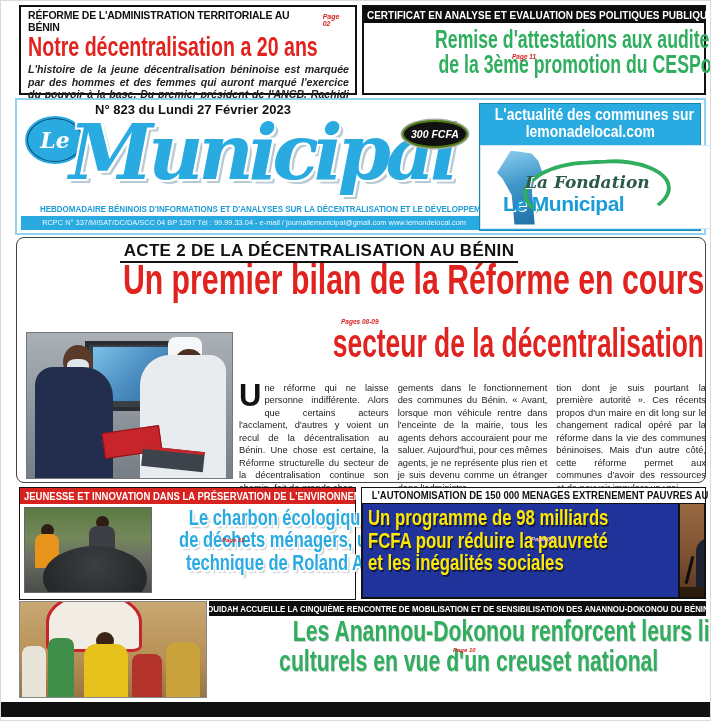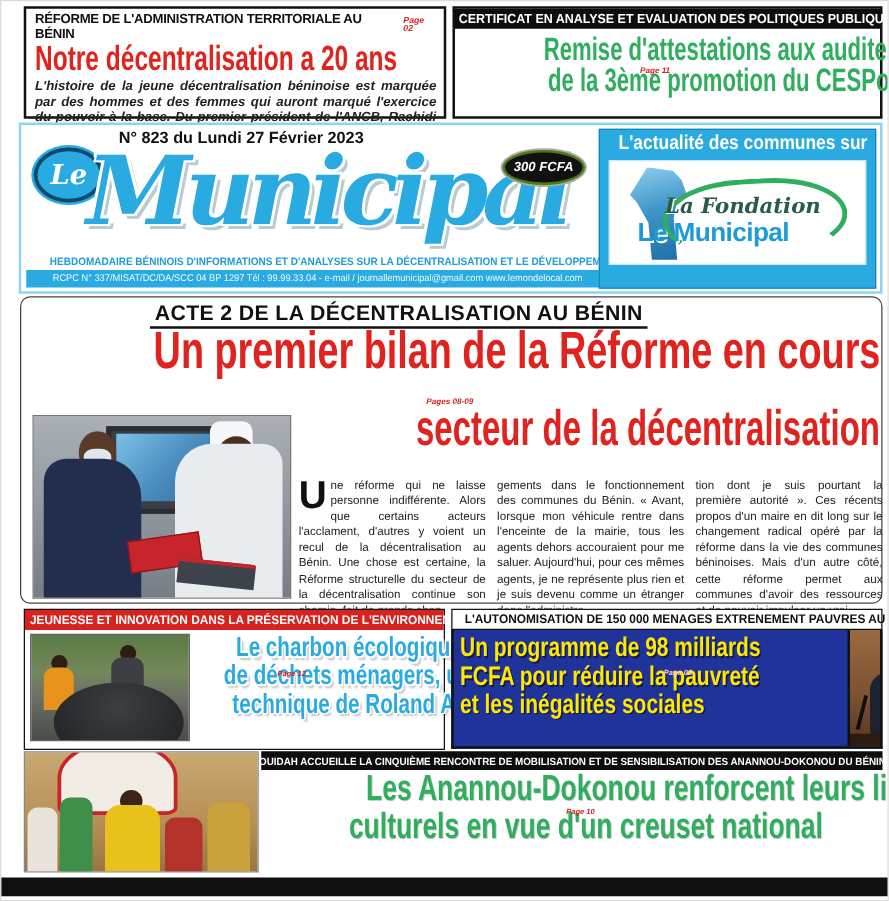--- a/index.html
+++ b/index.html
@@ -36,39 +36,39 @@
   .tr-bar { font-size:10.5px; padding:2px 3px; }
   .tr-head { position:relative; text-align:center; color:#2fae5e; font-weight:bold;
     font-size:26px; line-height:.98; margin-top:4px; }
   .tr-pref { position:absolute; top:27px; left:148px; font-size:6.5px; }
 
   
   .masthead { position:absolute; left:14px; top:97px; width:691px; height:137px;
     border:2px solid #8ed4f2; background:#fff; }
   .issue { position:absolute; left:78px; top:2px; font-size:13px; font-weight:bold; color:#111; }
   .le-oval { position:absolute; left:10px; top:18px; width:56px; height:44px; border-radius:50%;
-    background:#29aae1; border:3px solid #0c4a6e; box-shadow:0 0 0 2px #29aae1;
+    background:#29aae1; border:1px solid #0c4a6e; box-shadow:0 0 0 2px #29aae1;
     display:flex; align-items:center; justify-content:center;
     color:#fff; font-family:"DejaVu Serif", serif; font-style:italic; font-weight:bold; font-size:22px; }
   .logo-title { position:absolute; left:52px; top:8px; font-family:"DejaVu Serif", serif;
     font-style:italic; font-weight:bold; font-size:76px; color:#29aae1; letter-spacing:-5px;
     text-shadow:-2px -2px 0 #fff, 2px -2px 0 #fff, -2px 2px 0 #fff, 2px 2px 0 #fff,
       4px 4px 0 rgba(20,80,110,.30);text-align:center; }
   .price-badge { position:absolute; left:385px; top:6px; background:#111; color:#fff;
     font-style:italic; font-weight:bold; font-size:10.5px; padding:6px 7px; border-radius:50%;
     border:2px solid #4d7c0f; box-shadow:0 0 0 1.5px #aaa;margin-top:14px; }
   .tagline { position:absolute; left:4px; top:104px; width:466px; text-align:center;
     color:#1b9cd8; font-size:8.6px; font-weight:bold; }
   .contact-strip { position:absolute; left:4px; bottom:3px; width:466px; background:#29aae1;
     color:#eefaff; font-size:7.8px; text-align:center; padding:2px 0 3px; }
   .promo-box { position:absolute; right:3px; top:3px; width:222px; height:128px;
     background:#29aae1; border:1px solid #1587b8; text-align:center; }
   .promo-line { color:#fff; font-weight:bold; font-size:16px; line-height:1.05; }
   .promo-line:first-child { margin-top:3px; }
-  .fondation-box { position:relative; width:206px; height:84px; background:#fff;
+  .fondation-box { position:relative; width:231px; height:84px; background:#fff;
     margin:4px auto 0; border:1px solid #cfe7f2; overflow:hidden; }
   .benin-map { position:absolute; left:16px; top:5px; width:46px; height:74px;
     background:linear-gradient(165deg,#8ecff0 0%,#3f96c8 45%,#1e6fa8 100%);
     clip-path:polygon(30% 0%, 75% 4%, 90% 14%, 100% 32%, 80% 42%, 76% 55%, 82% 100%, 38% 100%, 32% 60%, 12% 38%, 0% 30%, 18% 12%); }
   .green-arc { position:absolute; left:42px; top:14px; width:148px; height:62px;
     border:4px solid #2fae5e; border-radius:50%/58%; border-bottom-color:transparent;
     transform:rotate(-3deg); }
   .fondation-l1 { position:absolute; left:44px; top:26px; font-family:"DejaVu Serif", serif;
     font-style:italic; font-weight:bold; font-size:17px; color:#2a5a4a;
     text-shadow:1px 1px 0 #fff; }
@@ -219,20 +219,21 @@
     <div class="logo-title">Municipal</div>
     <div class="price-badge">300 FCFA</div>
     <div class="tagline">
       <span class="nw oc cx93">HEBDOMADAIRE BÉNINOIS D'INFORMATIONS ET D'ANALYSES SUR LA DÉCENTRALISATION ET LE DÉVELOPPEMENT À LA BASE</span>
     </div>
     <div class="contact-strip">
       <span class="nw oc cx95">RCPC N° 337/MISAT/DC/DA/SCC 04 BP 1297 Tél : 99.99.33.04 - e-mail / journallemunicipal@gmail.com www.lemondelocal.com</span>
     </div>
     <div class="promo-box">
       <div class="promo-line"><span class="nw oc cx87">L'actualité des communes sur</span></div>
+      <div class="promo-line"><span class="nw oc cx87">lemonadelocal.com</span></div>
       <div class="fondation-box">
         <div class="benin-map"></div>
         <div class="green-arc"></div>
         <div class="fondation-l1">La Fondation</div>
         <div class="fondation-l2">Le Municipal</div>
       </div>
     </div>
   </div>
 
   <div class="lead-frame"></div>

